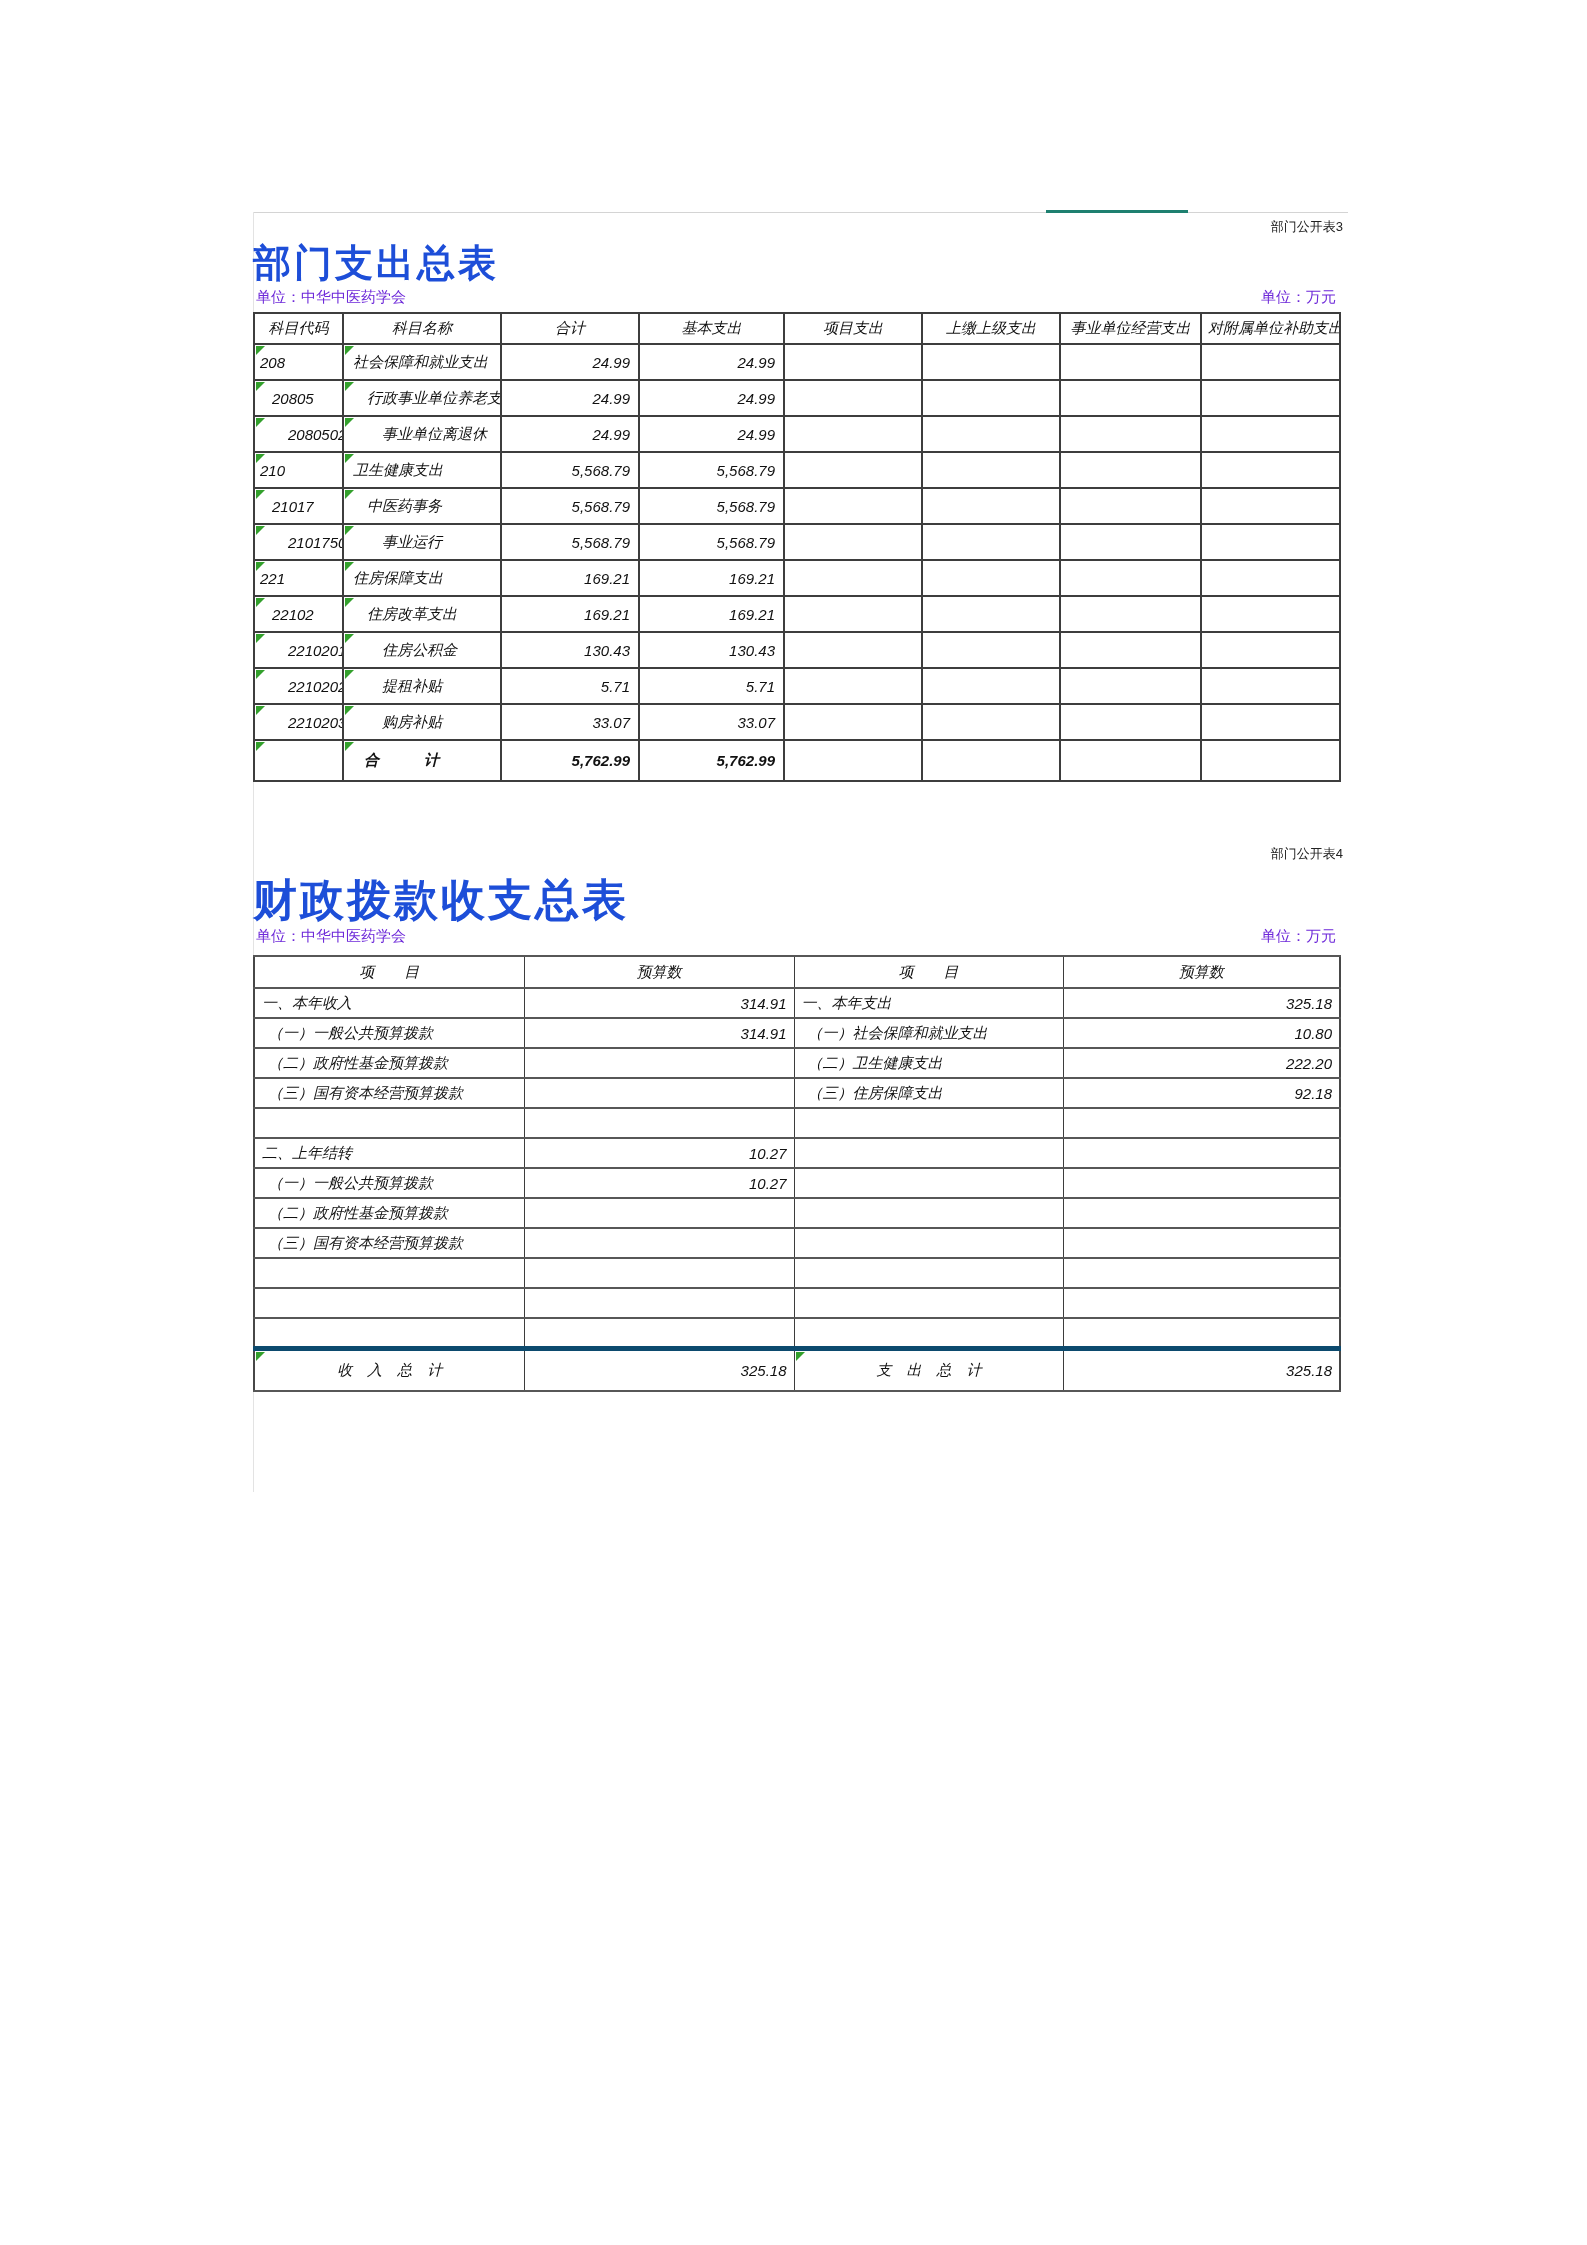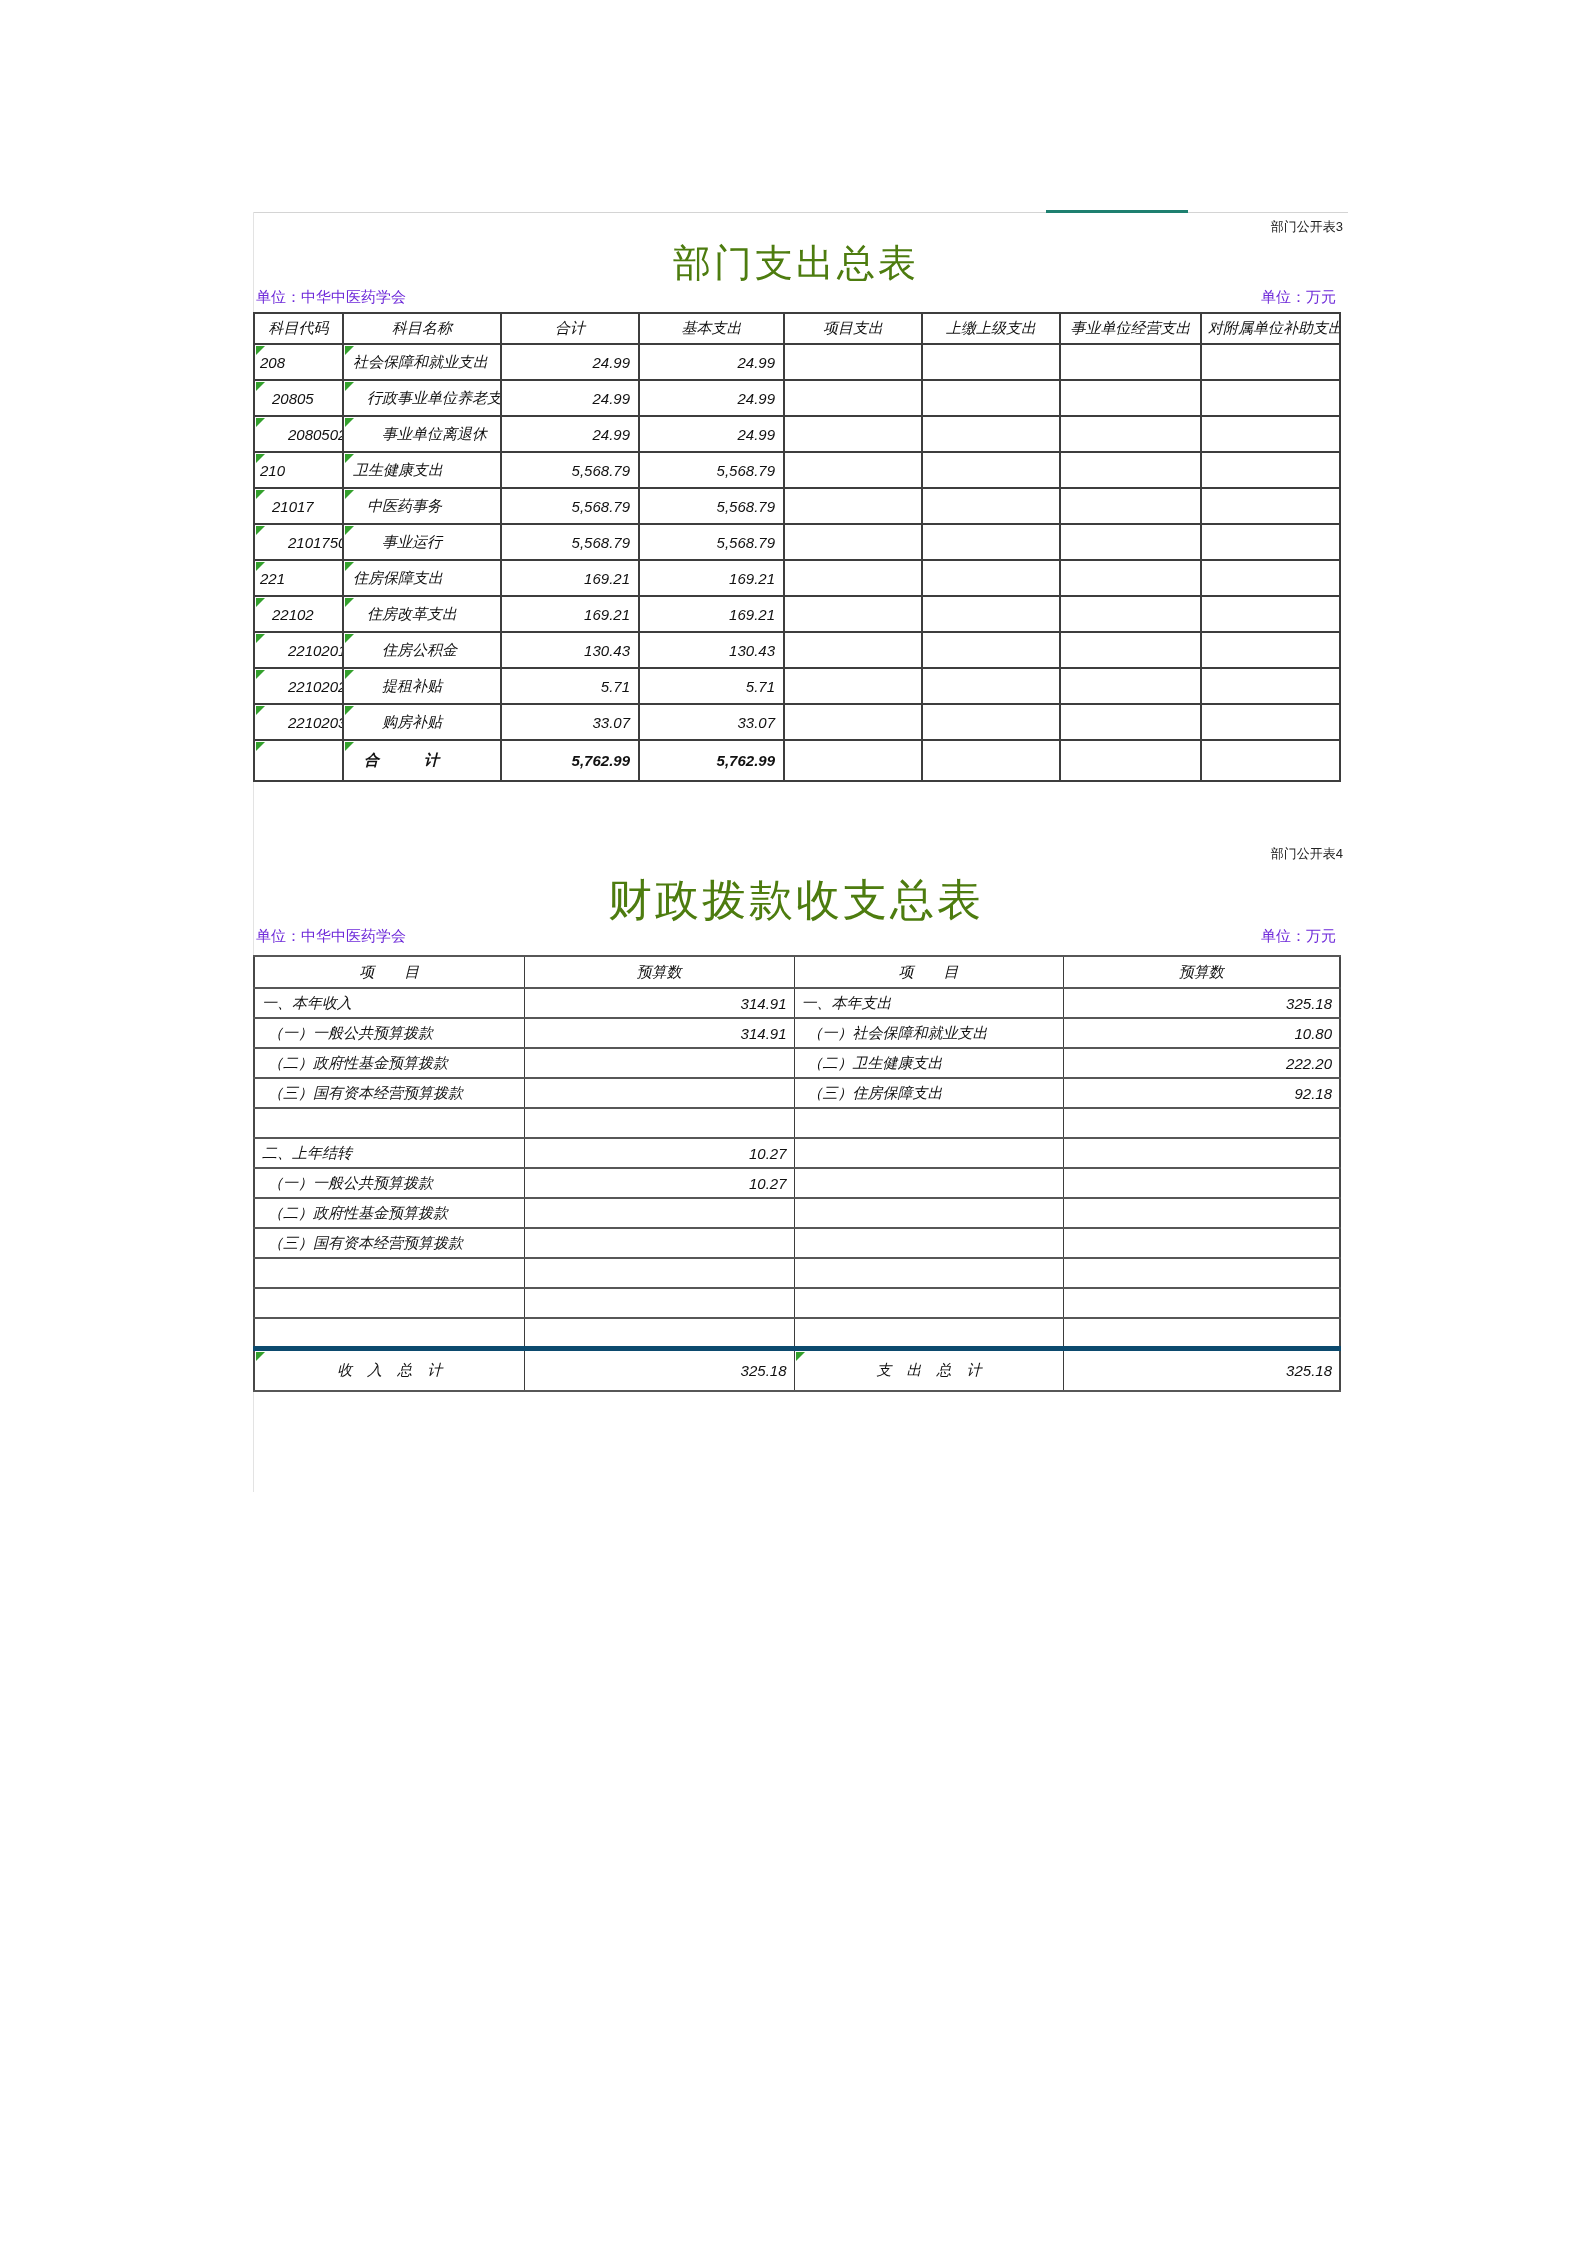--- a/index.html
+++ b/index.html
@@ -8,21 +8,21 @@
 
   
   .rule-top{position:absolute;left:253px;top:212px;width:1095px;border-top:1px solid #d4d4d4;}
   .rule-teal{position:absolute;left:1046px;top:210px;width:142px;height:3px;background:#1e8070;}
   .page-left-edge{position:absolute;left:253px;top:212px;height:1280px;border-left:1px solid #e3e3e3;}
 
   .sheet-label{position:absolute;left:253px;width:1090px;text-align:right;font-size:13px;color:#222;}
   .sheet-label.one{top:218px;}
   .sheet-label.two{top:845px;}
 
-  .doc-title{position:absolute;left:253px;width:1086px;text-align:center;font-weight:normal;color:#4d7c0f;letter-spacing:3px;}
+  .doc-title{position:absolute;left:253px;width:1086px;font-weight:bold;color:#1d4ed8;letter-spacing:3px;}
   .doc-title.one{top:238px;font-size:38px;}
   .doc-title.two{top:871px;font-size:44px;}
 
   .unit-row{position:absolute;left:256px;width:1080px;display:flex;justify-content:space-between;font-size:15px;color:#6d28d9;}
   .unit-row.one{top:288px;}
   .unit-row.two{top:927px;}
 
   table{border-collapse:collapse;table-layout:fixed;position:absolute;background:#fff;font-style:italic;}
   td,th{position:relative;overflow:hidden;white-space:nowrap;font-weight:normal;font-size:15px;color:#111;padding:0 6px;}
 

